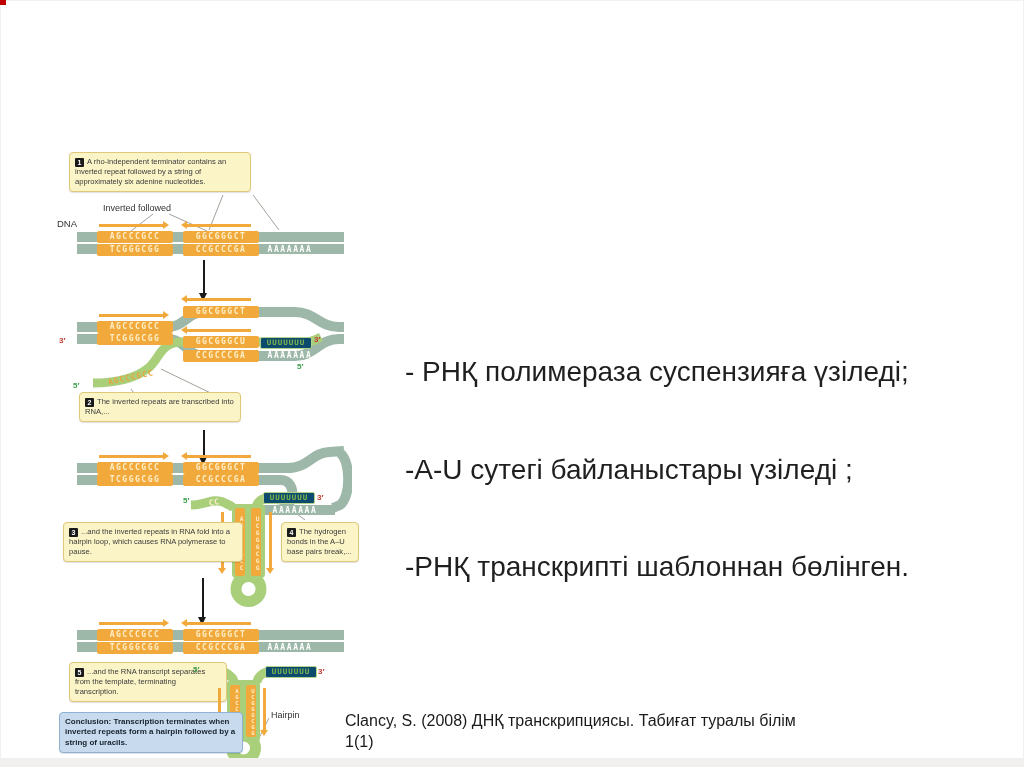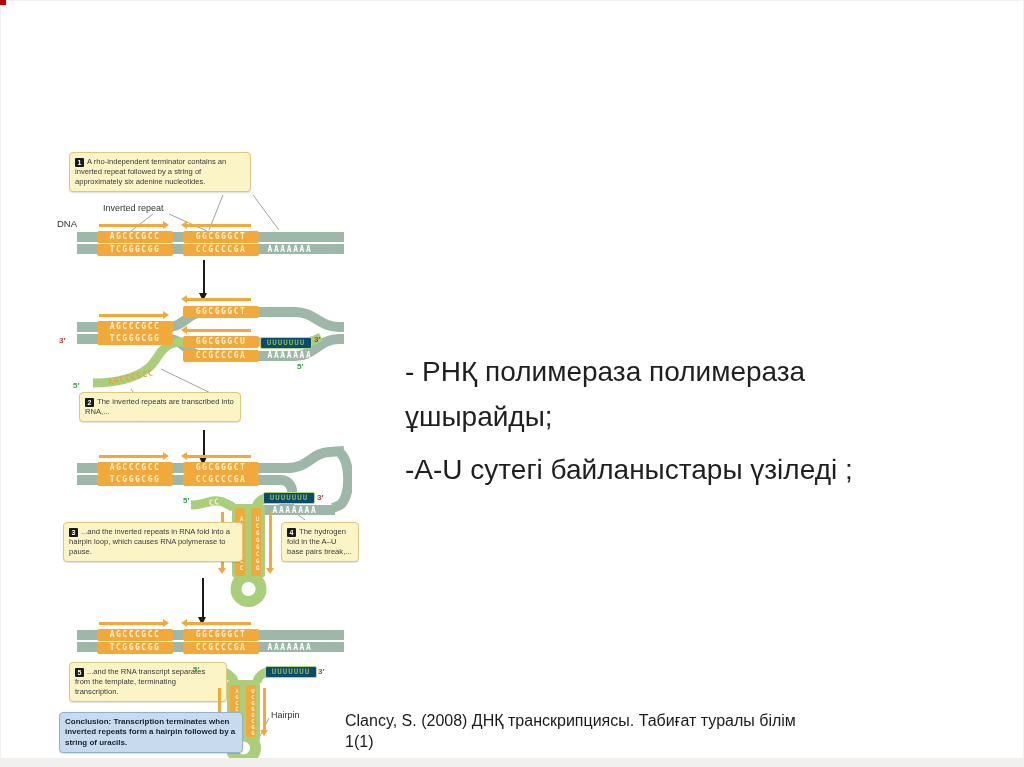--- a/index.html
+++ b/index.html
@@ -48,22 +48,23 @@
   .darr{position:absolute;z-index:1;width:2px;background:#1a1a1a;}
   .darr::after{content:"";position:absolute;bottom:-7px;left:-3.6px;border-top:8px solid #1a1a1a;border-left:4.5px solid transparent;border-right:4.5px solid transparent;}
 </style>
 </head>
 <body>
 
 <div class="slide">
   <div class="corner-red"></div>
 
 
-  <div class="bullet" style="top:350px">- РНҚ полимераза полимераза ұшырайды;</div>
+  <div class="bullet" style="top:350px">- РНҚ полимераза суспензияға үзіледі;</div>
   <div class="bullet" style="top:448px">-А-U сутегі байланыстары үзіледі ;</div>
+  <div class="bullet" style="top:545px">-РНҚ транскрипті шаблоннан бөлінген.</div>
   <div class="citation">Clancy, S. (2008) ДНҚ транскрипциясы. Табиғат туралы білім 1(1)</div>
 
   <div class="diagram">
     <svg class="strands" viewBox="0 0 295 617" width="295" height="617">
 
       <g stroke="#8a8a80" stroke-width="0.8">
         <line x1="96" y1="66" x2="74" y2="83"></line>
           <line x1="112" y1="66" x2="150" y2="83"></line>
         <line x1="166" y1="47" x2="152" y2="82"></line>
           <line x1="196" y1="47" x2="222" y2="82"></line>
@@ -108,21 +109,21 @@
         <path d="M144,526 C158,526 164,521 171,526 C176,530 177,531 177,535"></path>
         <path d="M200,535 C200,529 206,524 212,524 H246"></path>
       </g>
       <rect x="170" y="532" width="33" height="62" rx="4" fill="#A9CF7B"></rect>
       <circle cx="186.5" cy="600" r="12" stroke="#A9CF7B" stroke-width="11" fill="#ffffff"></circle>
     </svg>
 
     <div class="callout" style="left:12px;top:4px;width:170px">
       <span class="stepnum">1</span><span>A rho-independent terminator contains an inverted repeat followed by a string of approximately six adenine nucleotides.</span>
     </div>
-    <span class="lbl" style="left:46px;top:55px">Inverted repeat</span>
+    <span class="lbl" style="left:46px;top:55px">Inverted followed</span>
     <span class="lbl" style="left:0px;top:70px;font-size:9.5px">DNA</span>
     <div class="har r" style="left:42px;top:76px;width:64px"></div>
     <div class="har l" style="left:130px;top:76px;width:64px"></div>
     <span class="seq" style="left:40px;top:83px">AGCCCGCC</span>
     <span class="seq" style="left:126px;top:83px">GGCGGGCT</span>
     <span class="seq" style="left:40px;top:96px">TCGGGCGG</span>
     <span class="seq" style="left:126px;top:96px">CCGCCCGA</span>
     <span class="seq polya" style="left:203px;top:96px">AAAAAAA</span>
     <div class="darr" style="left:146px;top:112px;height:34px"></div>
 
@@ -159,21 +160,21 @@
     <span class="prime p5" style="left:126px;top:348px">5′</span>
     <span class="seq cc" style="left:152px;top:349px;transform:rotate(-12deg)">CC</span>
     <span class="seq vstem" style="left:178px;top:360px">AGCCCGCC</span>
     <span class="seq vstem" style="left:194px;top:360px">UCGGGCGG</span>
     <div class="var" style="left:164px;top:364px;height:56px"></div>
     <div class="var" style="left:212px;top:364px;height:56px"></div>
     <div class="callout" style="left:6px;top:374px;width:168px">
       <span class="stepnum">3</span><span>...and the inverted repeats in RNA fold into a hairpin loop, which causes RNA polymerase to pause.</span>
     </div>
     <div class="callout" style="left:224px;top:374px;width:66px">
-      <span class="stepnum">4</span><span>The hydrogen fold in the A–U base pairs break,...</span>
+      <span class="stepnum">4</span><span>The hydrogen bonds in the A–U base pairs break,...</span>
     </div>
     <div class="darr" style="left:145px;top:430px;height:40px"></div>
 
     <div class="har r" style="left:42px;top:474px;width:64px"></div>
     <div class="har l" style="left:130px;top:474px;width:64px"></div>
     <span class="seq" style="left:40px;top:481px">AGCCCGCC</span>
     <span class="seq" style="left:126px;top:481px">GGCGGGCT</span>
     <span class="seq" style="left:40px;top:494px">TCGGGCGG</span>
     <span class="seq" style="left:126px;top:494px">CCGCCCGA</span>
     <span class="seq polya" style="left:203px;top:494px">AAAAAAA</span>

